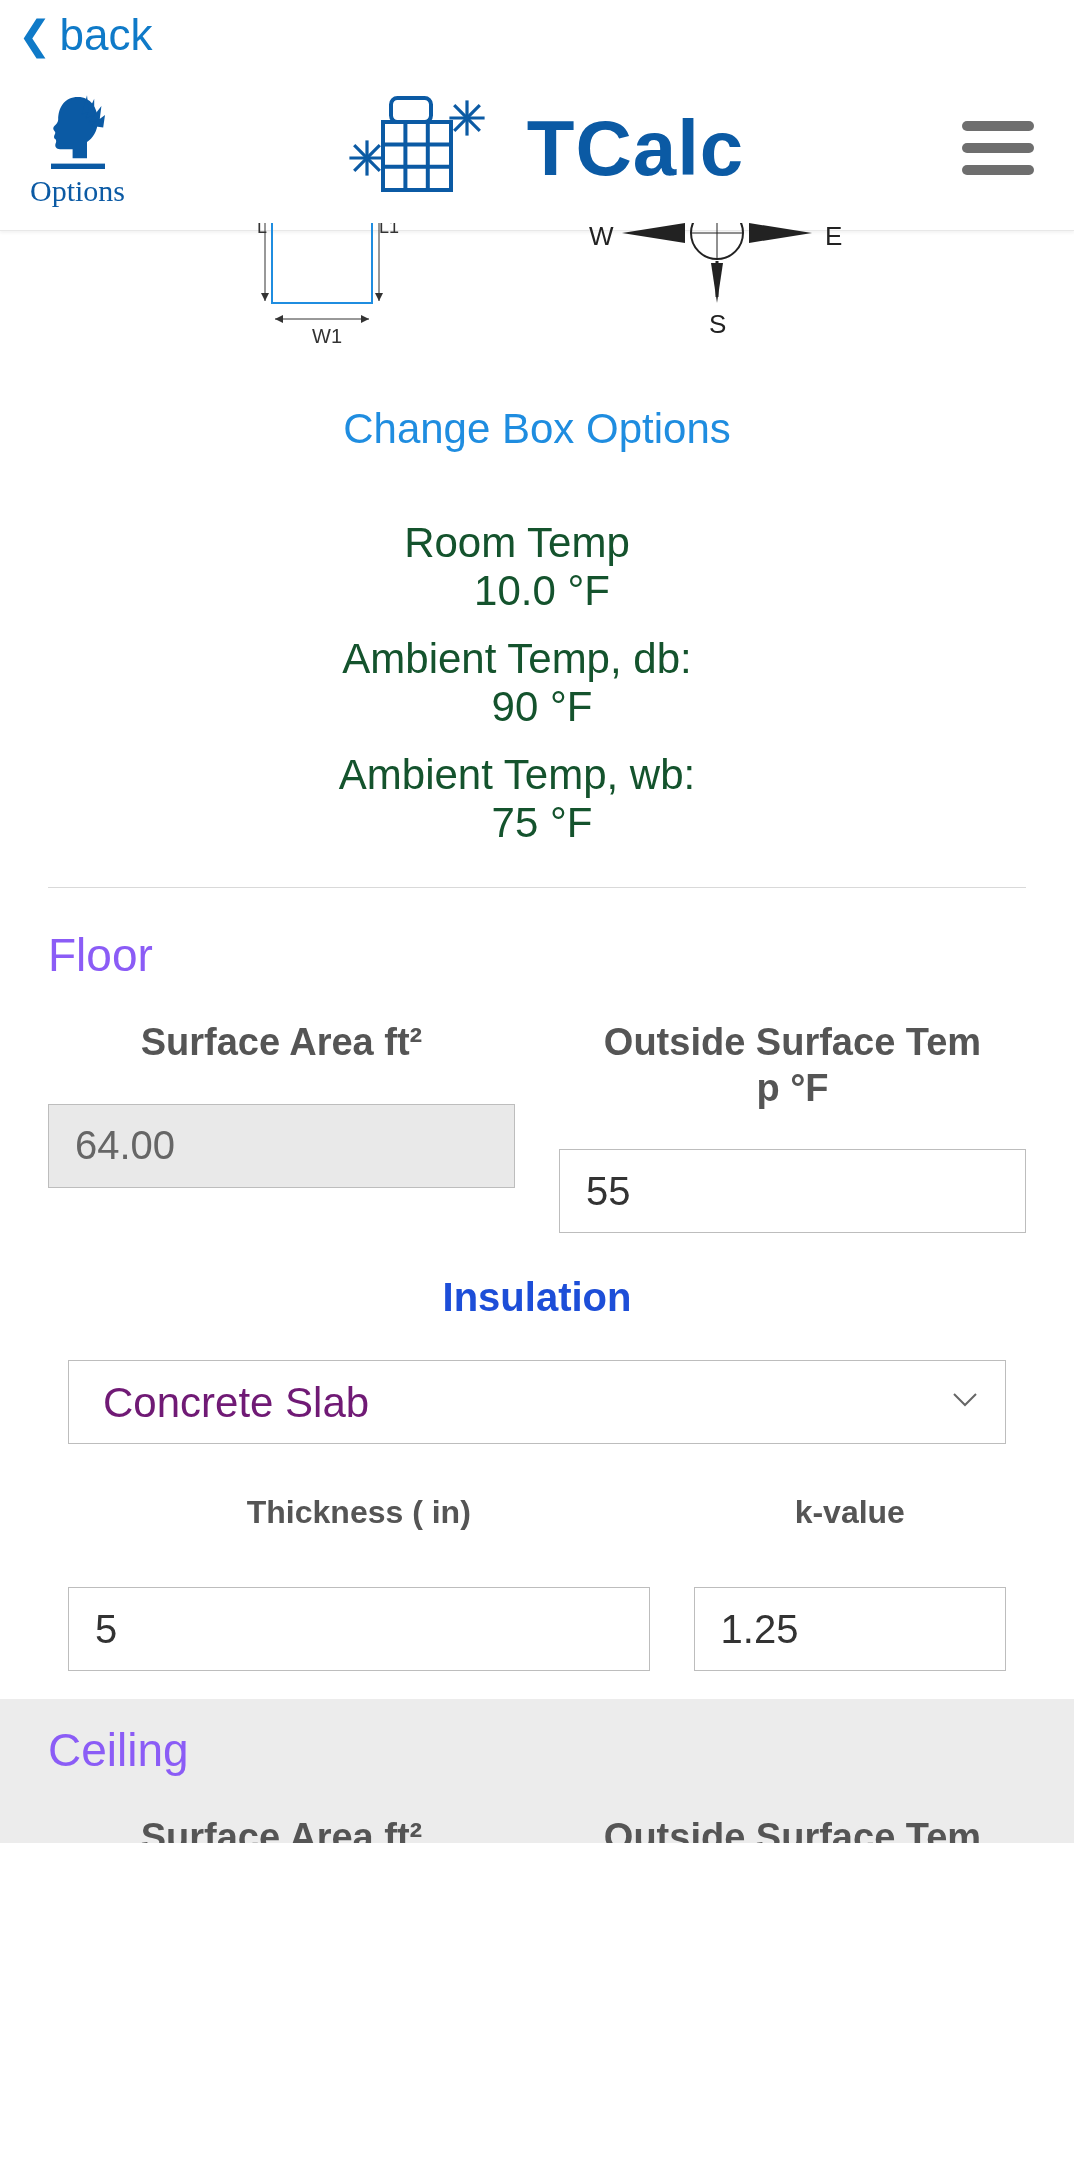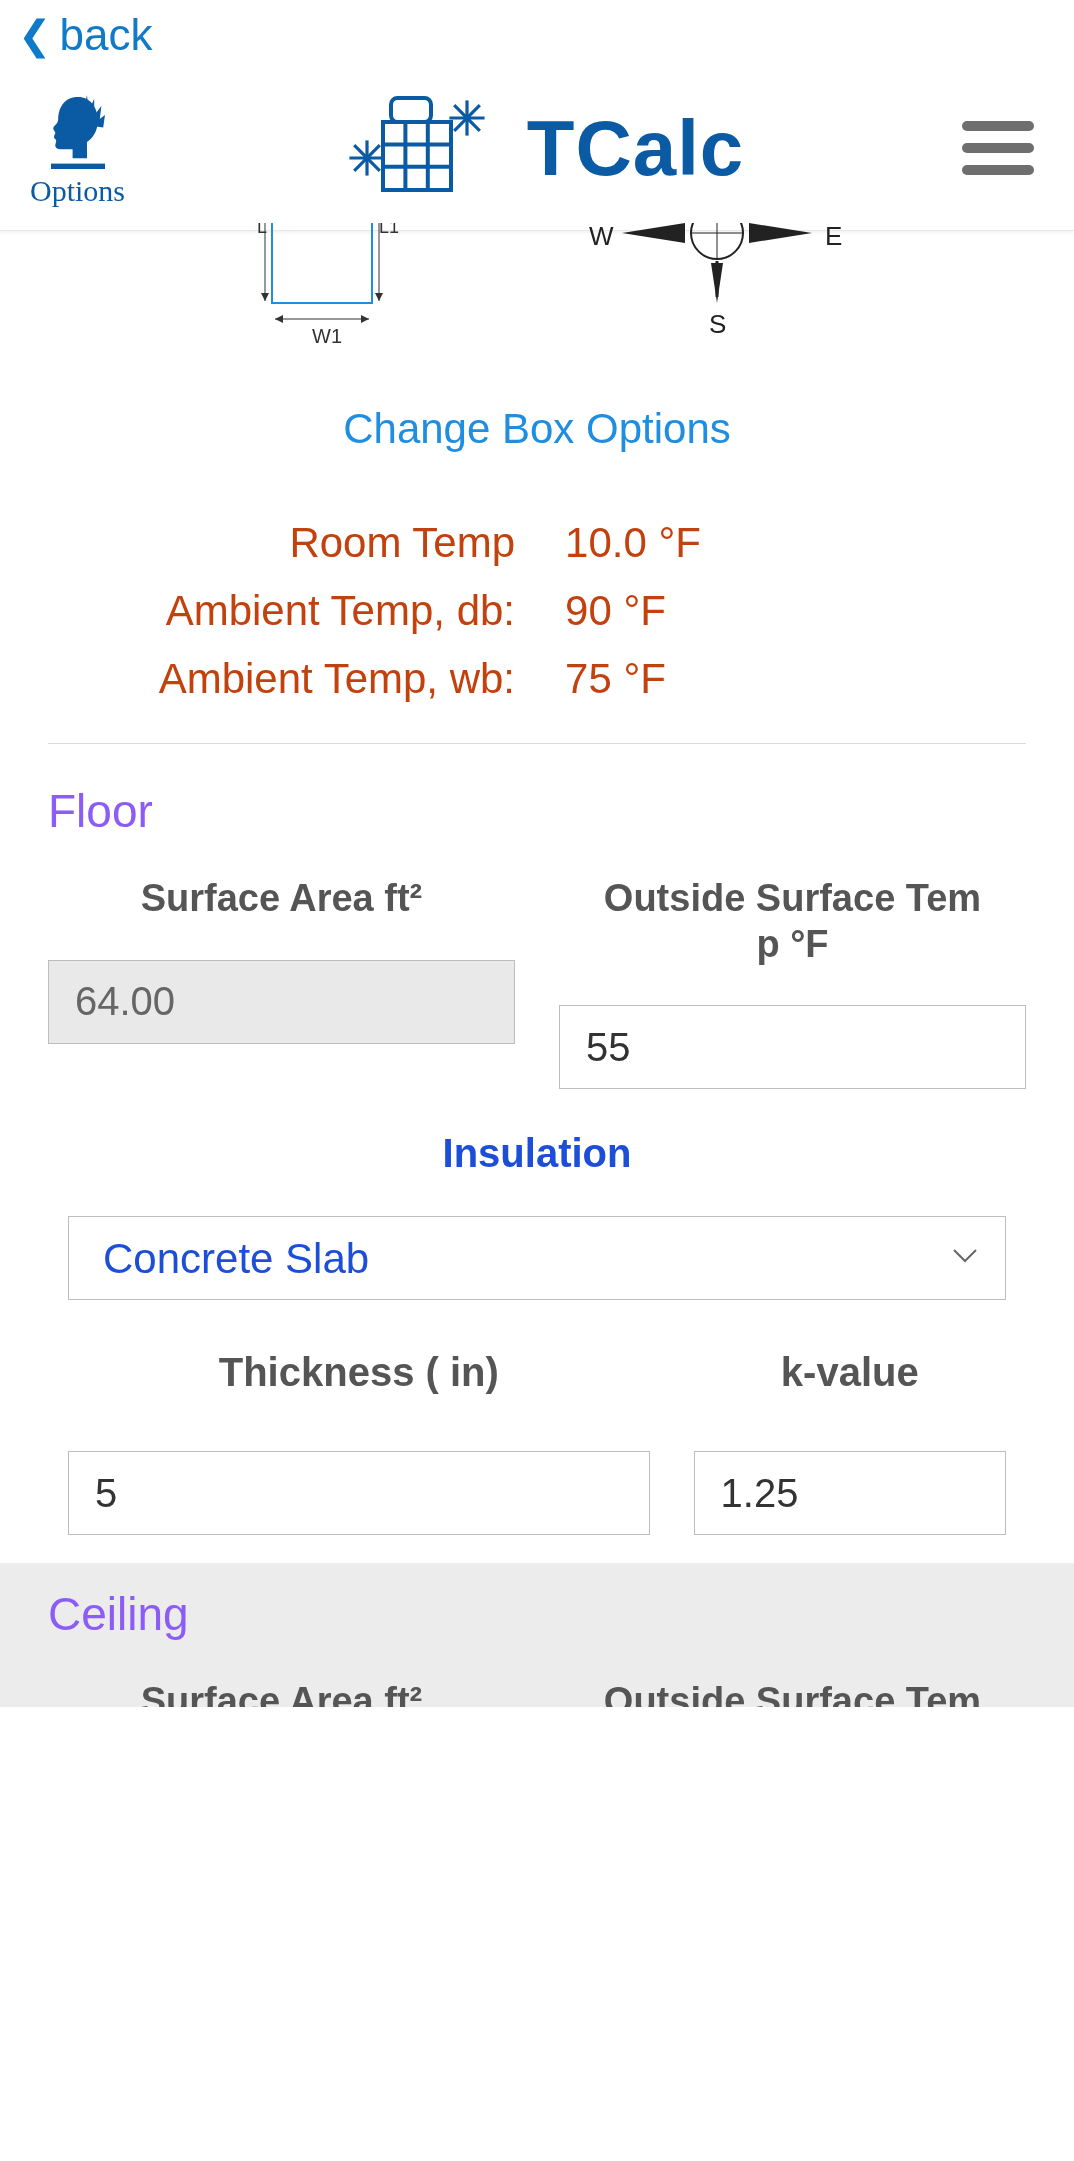--- a/index.html
+++ b/index.html
@@ -15,40 +15,40 @@
     .brand-center .tcalc-mark svg { width: 160px; height: 120px; }
     .brand-center .tcalc-text { font-size: 78px; font-weight: 700; color: #0b5aa4; letter-spacing: 1px; }
     .hamburger { display:flex; flex-direction:column; gap: 12px; cursor:pointer; }
     .hamburger span { width: 72px; height: 10px; background: #6e6e6e; border-radius: 5px; display:block; }
     .content { padding: 0 24px 0; }
     .diagrams { display:flex; align-items:flex-start; justify-content:center; gap: 160px; padding: 0 40px 10px; margin-top: -8px; overflow:hidden; }
     .diagram-box { position:relative; width:200px; height:140px; }
     .compass { position:relative; width:260px; height:140px; }
     .change-link { text-align:center; color:#1f8de0; font-size:42px; padding: 32px 0 46px; cursor:pointer; }
     .temps { margin: 10px auto 30px; width: 88%; }
-    .temp-row { display:flex; align-items:center; padding: 10px 0; font-size: 42px; color:#c2410c; }
+    .temp-row { display:flex; align-items:center; padding: 10px 0; font-size: 42px; color:#14532d;flex-direction:column; }
     .temp-row .tlabel { flex: 0 0 52%; text-align:right; padding-right: 40px; }
     .temp-row .tval { flex: 1; text-align:left; padding-left: 10px; }
     hr.sep { border:none; border-top:1px solid #d9d9d9; margin: 28px 24px 0; }
     .section { padding: 40px 24px 0; }
     .section.alt { background:#ececec; margin: 0 -24px; padding: 24px 48px 0; }
     .section-title { font-size: 46px; color:#8b5cf6; font-weight:400; margin-bottom: 14px; }
     .two-col { display:flex; gap: 44px; align-items:flex-start; }
     .col { flex:1; display:flex; flex-direction:column; align-items:center;margin-top:24px; }
     .col-title { font-size:38px; color:#555; font-weight:600; text-align:center; line-height:1.2; margin-bottom: 38px; white-space: pre-wrap; }
     .ftext { width:100%; height:84px; font-size:40px; padding: 0 26px; border:1px solid #bdbdbd; background:#fff; color:#333; }
     .ftext[readonly] { background:#e9e9e9; color:#666; }
     .mid-label { text-align:center; font-size:40px; color:#1d4ed8; font-weight:600; margin: 42px 0 10px; }
     .select-wrap { position:relative; margin: 40px 20px 0; }
-    .fselect { width:100%; height:84px; font-size:42px; padding: 0 60px 0 34px; border:1px solid #bdbdbd; background:#fff; color:#1d4ed8; appearance:none; -webkit-appearance:none; }
+    .fselect { width:100%; height:84px; font-size:42px; padding: 0 60px 0 34px; border:1px solid #bdbdbd; background:#fff; color:#701a75; appearance:none; -webkit-appearance:none; }
     .select-wrap .arrow { position:absolute; right:28px; top:50%; transform:translateY(-50%); pointer-events:none; color:#666; }
     .thick-row { display:flex; gap:44px; margin: 0 20px; padding-top: 50px; }
     .thick-row .col1 { flex: 0 0 62%; display:flex; flex-direction:column; align-items:center; }
     .thick-row .col2 { flex: 1; display:flex; flex-direction:column; align-items:center; }
-    .thick-row .hdr { font-size:40px; color:#555; font-weight:600; margin-bottom: 56px; }
+    .thick-row .hdr { font-size:32px; color:#555; font-weight:600; margin-bottom: 56px; }
     .thick-row .ftext { width:100%; }
   </style>
 </head>
 <body>
 
 <div class="topbar">
   <a class="back-link">
     <span class="chev">❮</span>
     <span>back</span>
   </a>

